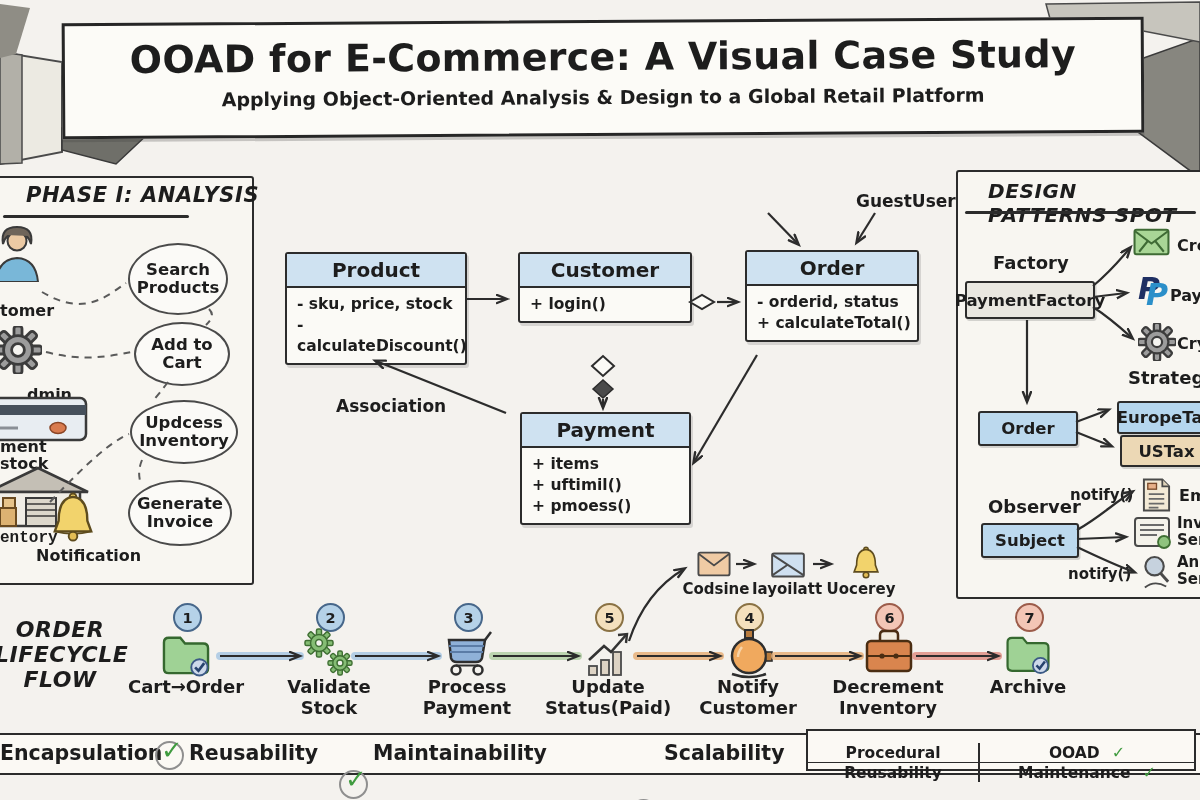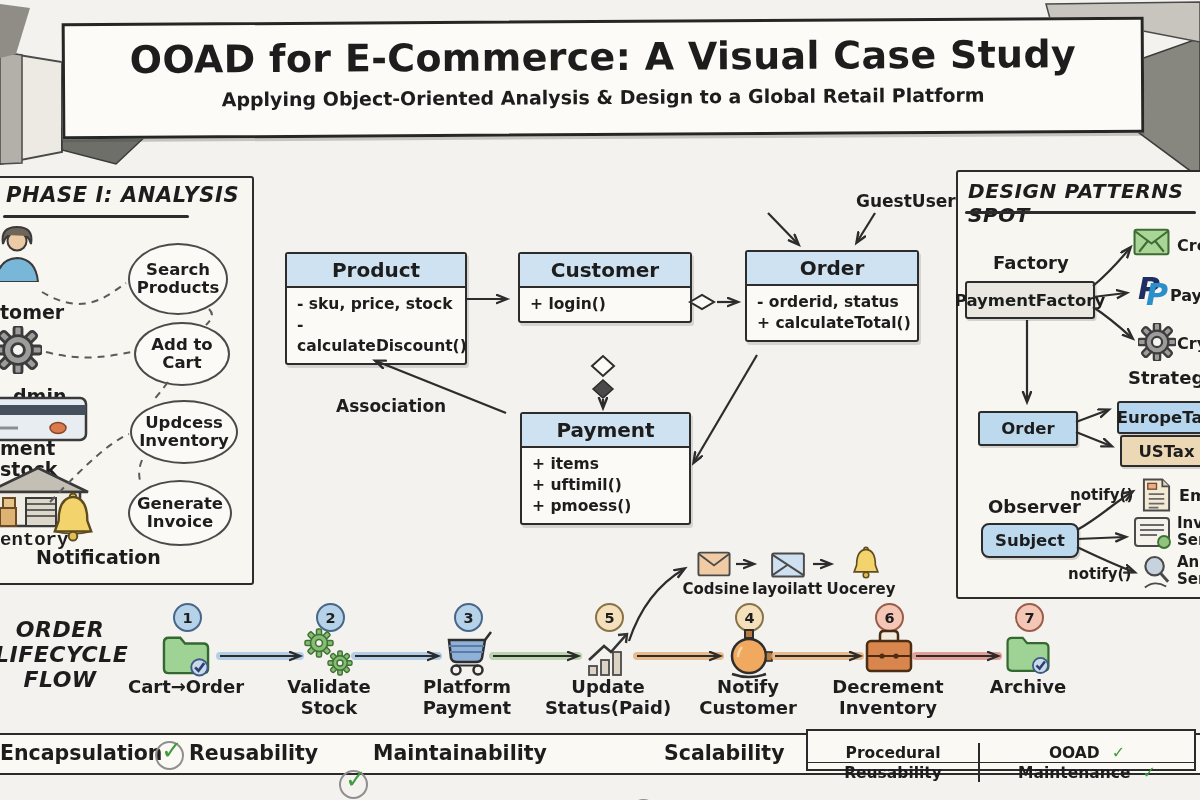--- a/index.html
+++ b/index.html
@@ -10,34 +10,34 @@
   svg.bg{position:absolute;left:0;top:0;z-index:0;}
   svg.overlay{position:absolute;left:0;top:0;z-index:5;pointer-events:none;}
   .z2{z-index:2;}
   
   #banner{left:62px;top:20px;width:1076px;height:110px;border:3px solid #262626;background:#fcfbf7;
           z-index:2;transform:rotate(-.35deg);box-shadow:0 3px 0 rgba(60,60,60,.25);}
   #banner-title{font-size:38px;font-weight:bold;text-align:center;margin-top:12px;letter-spacing:.3px;}
   #banner-sub{font-size:19px;font-weight:bold;text-align:center;margin-top:7px;}
   
   .panel{border:2.6px solid #2c2c2c;background:#f8f6f1;border-radius:3px;z-index:1;}
-  .hdr{font-weight:bold;font-style:italic;font-size:21px;letter-spacing:.6px;z-index:2;}
+  .hdr{font-weight:bold;font-style:italic;font-size:21px;letter-spacing:.6px;z-index:2;margin-left:20px;}
   .hdr-line{height:2.6px;background:#2c2c2c;border-radius:2px;z-index:2;}
   
   .cls{border:2.6px solid #2c2c2c;border-radius:3px;background:#fbfaf6;z-index:2;
        box-shadow:2px 3px 0 rgba(80,80,80,.18);}
   .cls-head{background:#cfe2f1;border-bottom:2.4px solid #2c2c2c;text-align:center;
             font-weight:bold;font-size:20px;padding:4px 0;}
   .cls-body{padding:6px 6px 6px 10px;font-weight:bold;font-size:15.5px;line-height:1.35;}
   .uml-label{font-weight:bold;font-size:17px;z-index:2;}
   
   .ellipse{border:2.5px solid #4a4a4a;border-radius:50%;background:#fbfaf7;display:flex;
            align-items:center;justify-content:center;text-align:center;font-weight:bold;
            font-size:16.5px;line-height:1.12;z-index:2;}
-  .actor-label{font-weight:bold;font-size:19px;line-height:1.08;z-index:2;}
+  .actor-label{font-weight:bold;font-size:16px;line-height:1.08;z-index:2;}
   
   .pbox{border:2.4px solid #2c2c2c;border-radius:3px;background:#bcd9ee;text-align:center;
         font-weight:bold;font-size:16.5px;z-index:2;display:flex;align-items:center;
         justify-content:center;box-shadow:1.5px 2px 0 rgba(80,80,80,.22);}
   .plabel{font-weight:bold;font-size:18px;z-index:2;}
   .notify{font-weight:bold;font-size:15px;z-index:2;}
   .icolabel{font-weight:bold;font-size:16px;line-height:1.1;z-index:2;}
   
   .flow-title{font-weight:bold;font-style:italic;font-size:22px;line-height:1.14;text-align:center;
               letter-spacing:.5px;z-index:2;}
@@ -100,21 +100,21 @@
       <g stroke="#3c3c3c" stroke-width="1.4" fill="#9c9c9c">
         <rect x="10" y="0" width="4" height="24" rx="1.4"></rect>
         <rect x="10" y="0" width="4" height="24" rx="1.4" transform="rotate(45 12 12)"></rect>
         <rect x="10" y="0" width="4" height="24" rx="1.4" transform="rotate(90 12 12)"></rect>
         <rect x="10" y="0" width="4" height="24" rx="1.4" transform="rotate(135 12 12)"></rect>
         <circle cx="12" cy="12" r="7.2"></circle>
       </g>
       <circle cx="12" cy="12" r="3.2" fill="#f5f4f0" stroke="#3c3c3c" stroke-width="1.4"></circle>
     </svg>
   </div>
-  <div class="abs actor-label" style="left:13px;top:386px;">dmin</div>
+  <div class="abs actor-label" style="left:0px;top:386px;padding-left:27px;">dmin</div>
 
   <div class="abs z2" style="left:-12px;top:396px;">
     <svg width="100" height="46" viewBox="0 0 100 46">
       <rect x="2" y="2" width="96" height="42" rx="6" fill="#e8edf2" stroke="#3a3a3a" stroke-width="2.5"></rect>
       <rect x="2" y="9" width="96" height="10" fill="#46505c"></rect>
       <ellipse cx="70" cy="32" rx="8" ry="5.5" fill="#d97b4f" stroke="#8a4526" stroke-width="1.5"></ellipse>
       <path d="M10,32 H30" stroke="#8a8f96" stroke-width="3"></path>
     </svg>
   </div>
   <div class="abs actor-label pre" style="left:0px;top:438px;">ment
@@ -222,21 +222,21 @@
     </svg>
   </div>
   <div class="abs icolabel" style="left:1177px;top:335px;">Cry</div>
 
   <div class="abs plabel" style="left:1128px;top:367px;">Strategy</div>
   <div class="abs pbox" style="left:978px;top:411px;width:96px;height:31px;">Order</div>
   <div class="abs pbox" style="left:1117px;top:401px;width:92px;height:29px;background:#b5d6ee;">EuropeTax</div>
   <div class="abs pbox" style="left:1120px;top:435px;width:89px;height:28px;background:#ecd8b5;">USTax</div>
 
   <div class="abs plabel" style="left:988px;top:496px;">Observer</div>
-  <div class="abs pbox" style="left:981px;top:523px;width:94px;height:31px;border-radius:8px;">Subject</div>
+  <div class="abs pbox" style="left:981px;top:523px;width:94px;height:31px;">Subject</div>
   <div class="abs notify" style="left:1070px;top:486px;">notify()</div>
   <div class="abs notify" style="left:1068px;top:565px;">notify()</div>
 
   <div class="abs z2" style="left:1141px;top:477px;">
     <svg width="31" height="36" viewBox="0 0 32 36">
       <path d="M3,2 H22 L29,9 V34 H3 Z" fill="#f3ead6" stroke="#4a4a4a" stroke-width="2"></path>
       <path d="M22,2 V9 H29" fill="#e0d4ba" stroke="#4a4a4a" stroke-width="1.8"></path>
       <rect x="7" y="6" width="9" height="6" fill="#e8b088" stroke="#7a4a2a" stroke-width="1.4"></rect>
       <path d="M8,17 H24 M8,22 H24 M8,27 H24 M8,31 H18" stroke="#6a6a6a" stroke-width="1.8"></path>
     </svg>
@@ -305,21 +305,21 @@
   <div class="abs z2" style="left:441px;top:628px;">
     <svg width="54" height="50" viewBox="0 0 54 50">
       <path d="M8,12 H44 L41,30 Q40,34 35,34 H16 Q11,34 10,30 Z" fill="#8fb1d8" stroke="#2e2e2e" stroke-width="2.5"></path>
       <path d="M8,18 H43 M9,24 H42" stroke="#5b7ca6" stroke-width="2"></path>
       <path d="M44,12 L50,4" stroke="#2e2e2e" stroke-width="2.5"></path>
       <circle cx="15" cy="42" r="4.5" fill="none" stroke="#2e2e2e" stroke-width="2.5"></circle>
       <circle cx="37" cy="42" r="4.5" fill="none" stroke="#2e2e2e" stroke-width="2.5"></circle>
       <path d="M15,37.5 H37" stroke="#2e2e2e" stroke-width="2"></path>
     </svg>
   </div>
-  <div class="abs step-label pre" style="left:392px;top:677px;width:150px;">Platform
+  <div class="abs step-label pre" style="left:392px;top:677px;width:150px;">Process
 Payment</div>
 
   <div class="abs step-circle c-tan" style="left:595px;top:603px;">5</div>
   <div class="abs z2" style="left:584px;top:630px;">
     <svg width="50" height="48" viewBox="0 0 50 48">
       <rect x="5" y="36" width="8" height="9" fill="#ddd3c4" stroke="#4a4a4a" stroke-width="1.8"></rect>
       <rect x="17" y="30" width="8" height="15" fill="#ddd3c4" stroke="#4a4a4a" stroke-width="1.8"></rect>
       <rect x="29" y="22" width="8" height="23" fill="#ddd3c4" stroke="#4a4a4a" stroke-width="1.8"></rect>
       <path d="M5,30 L20,16 L27,22 L42,5" fill="none" stroke="#333" stroke-width="2.6"></path>
       <path d="M34,5 L43,4 L42,13" fill="none" stroke="#333" stroke-width="2.4"></path>

